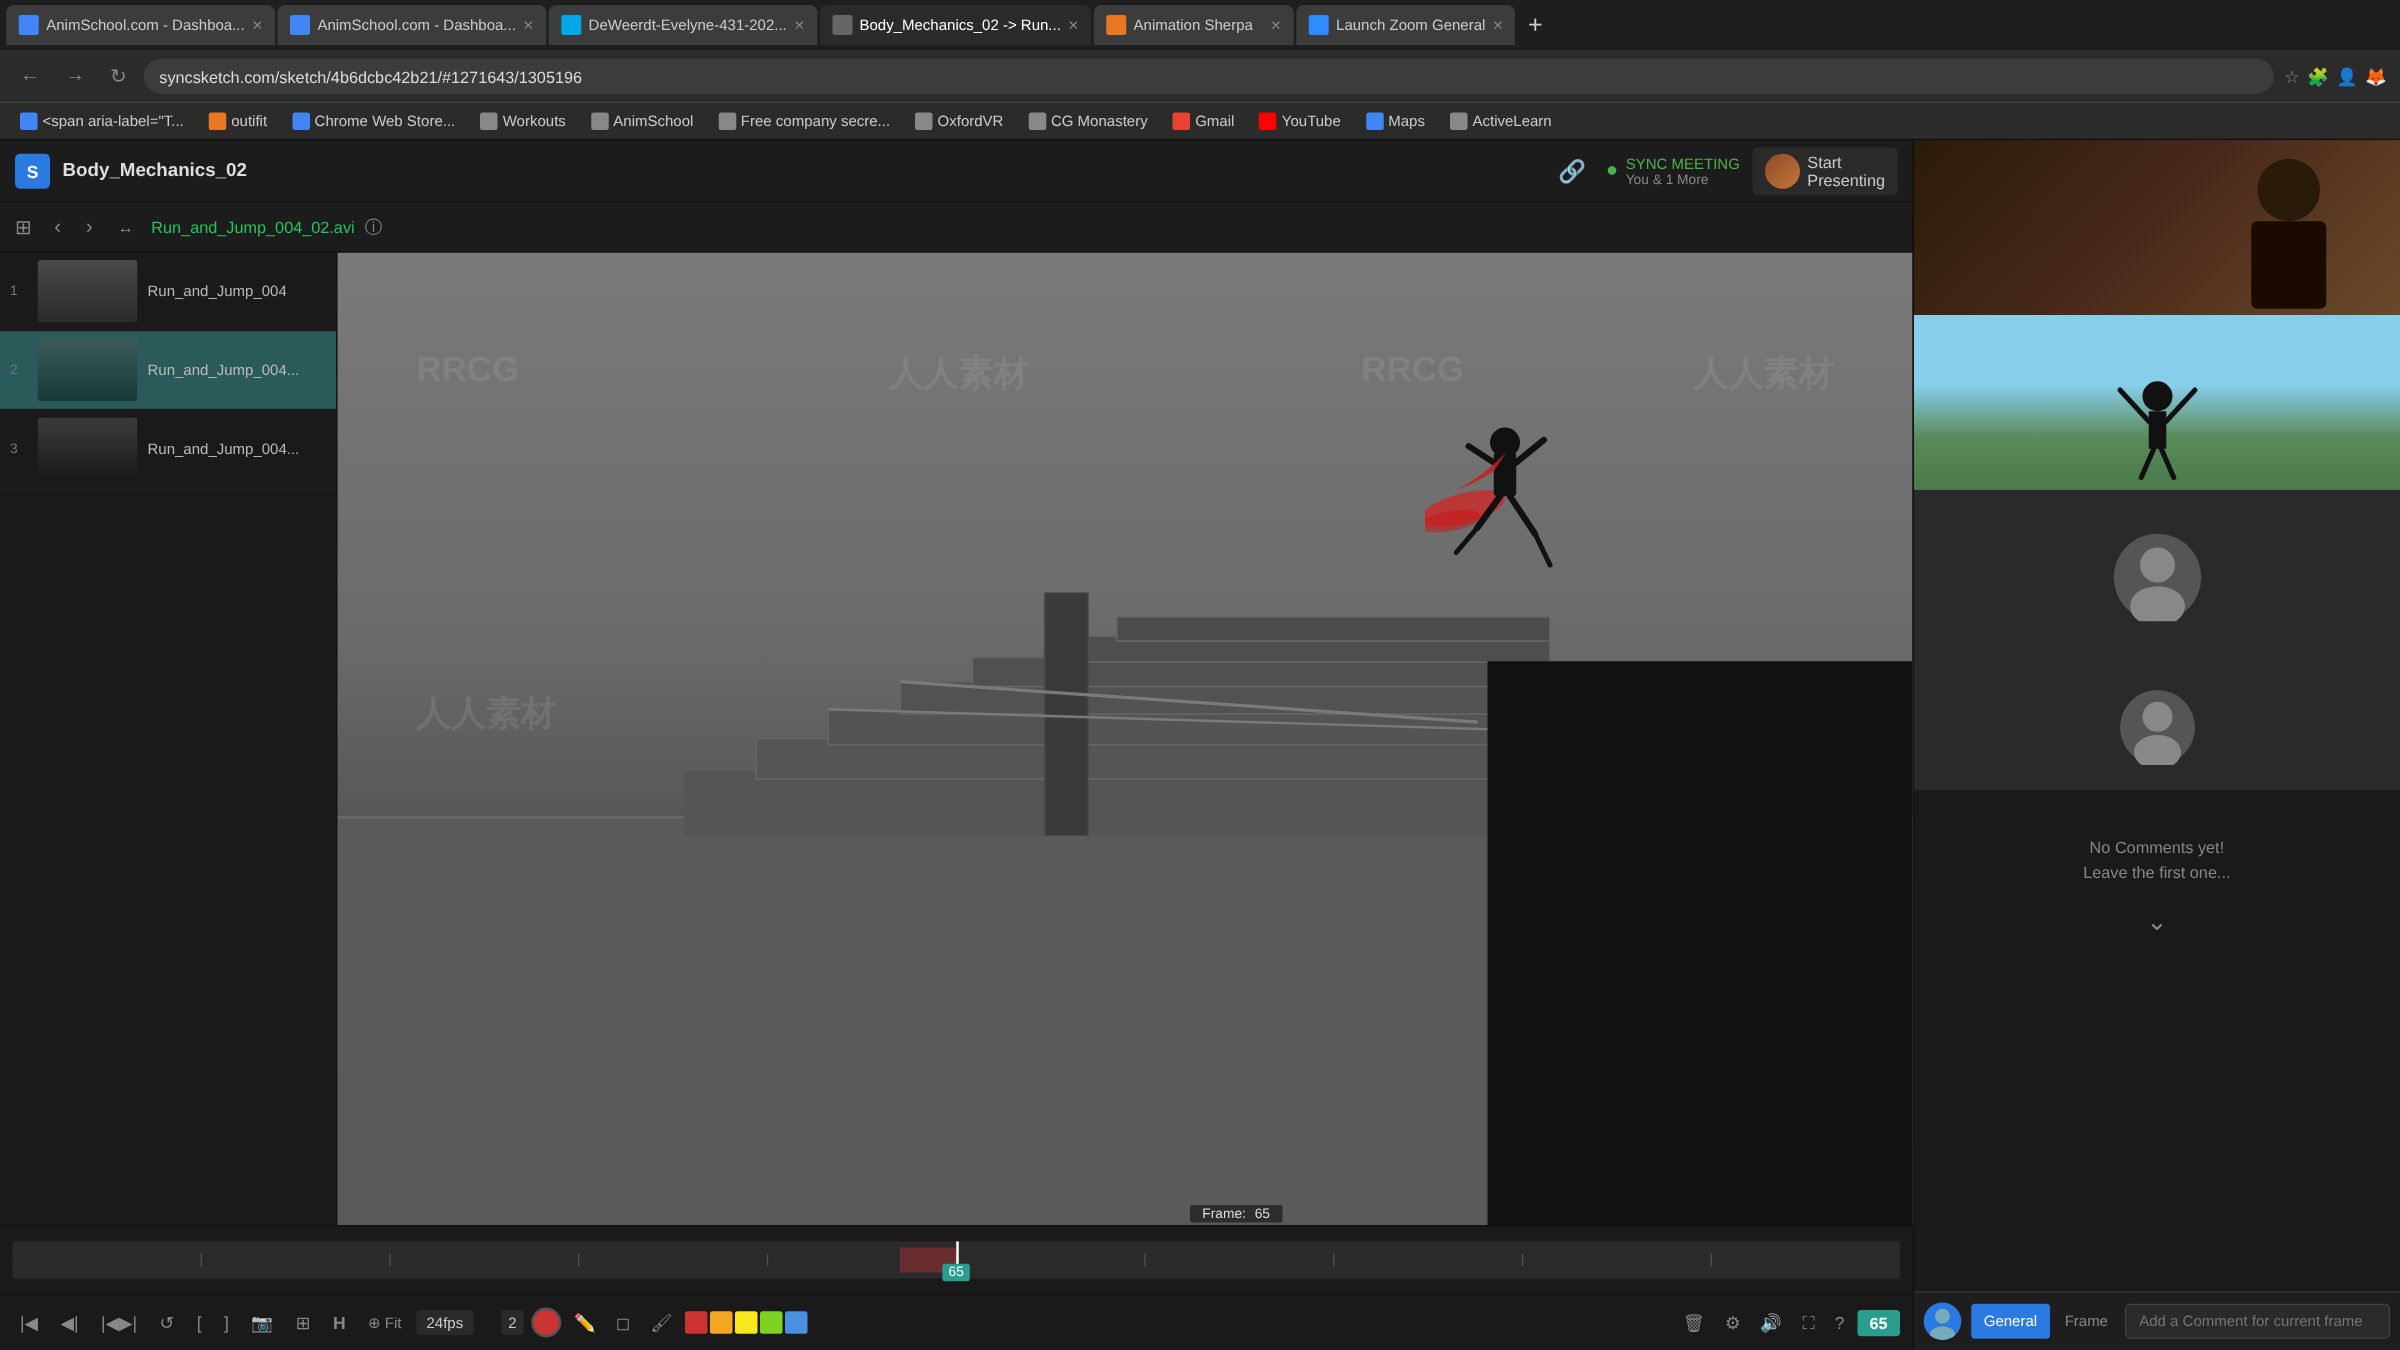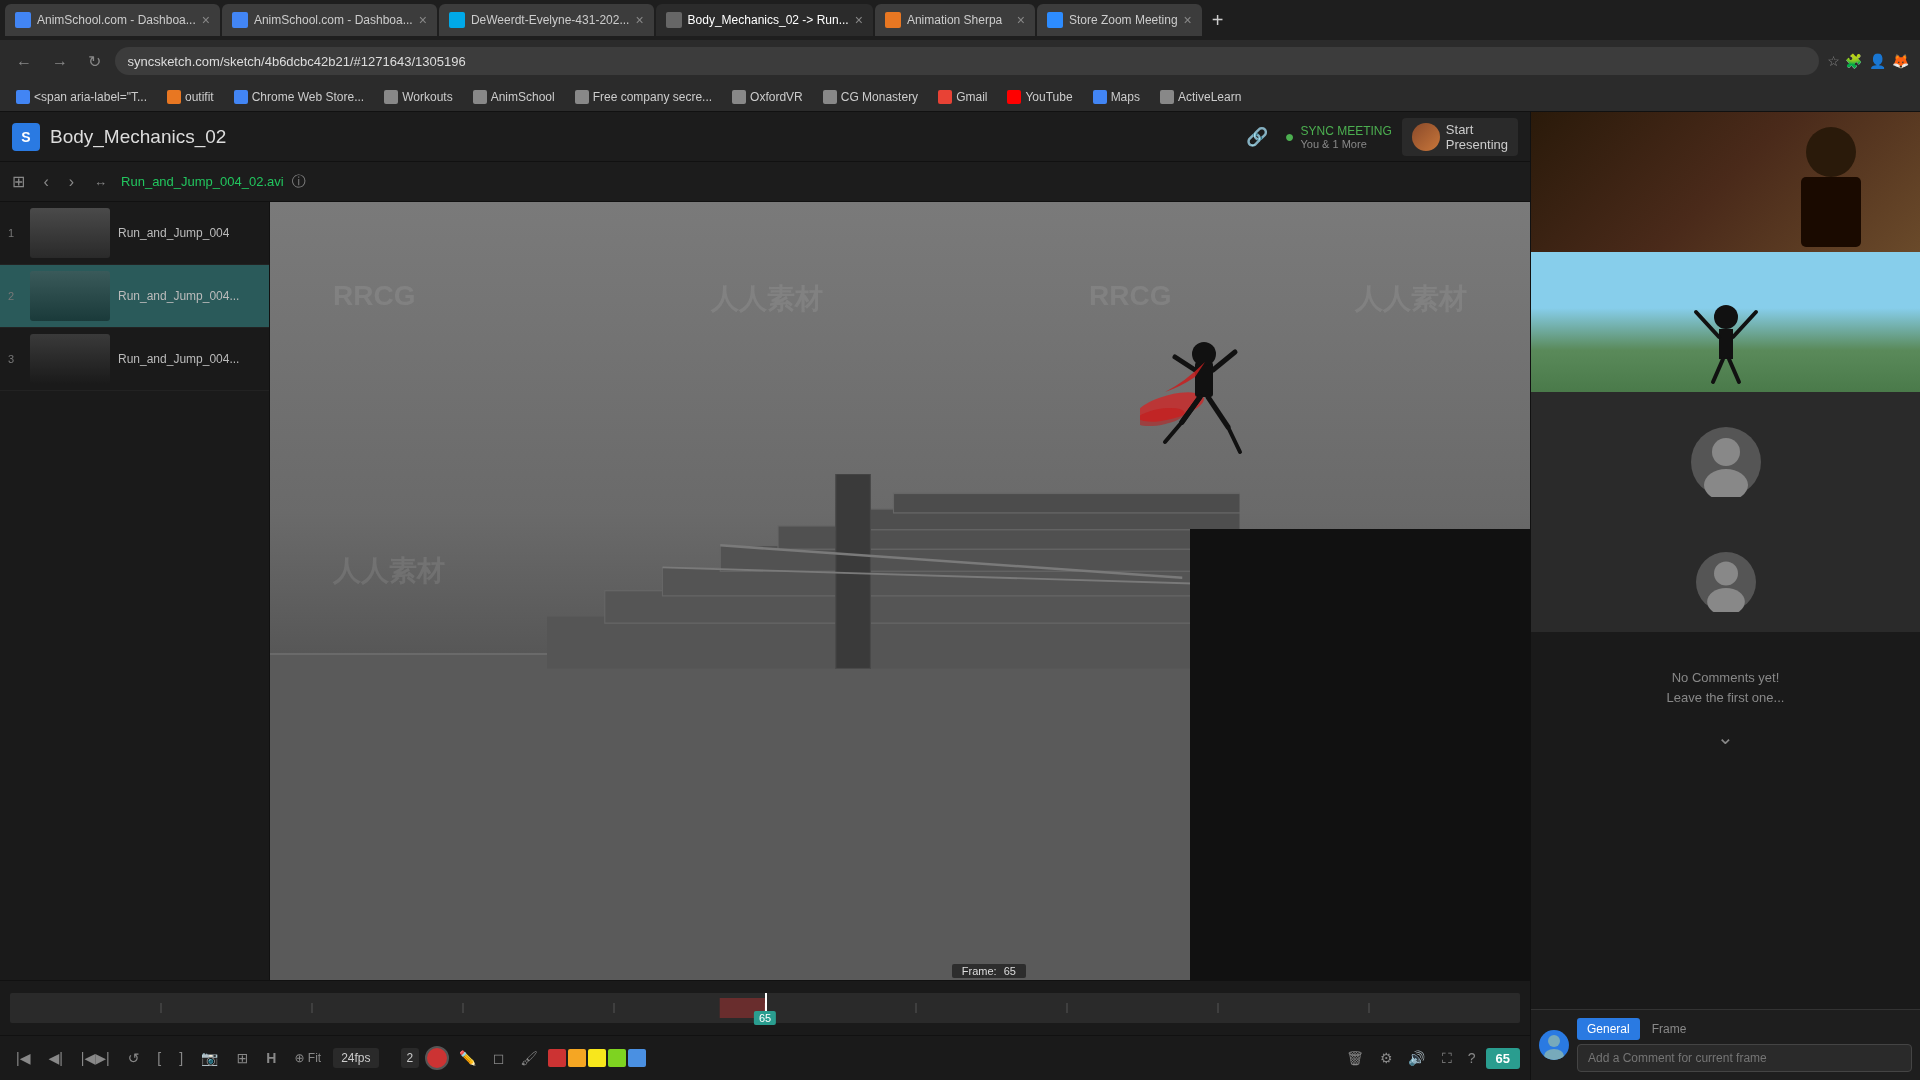--- a/index.html
+++ b/index.html
@@ -27,21 +27,21 @@
 
     
     .app-layout { display: flex; width: 1920px; height: calc(1080px - 112px); }
 
     
     .syncsketch-main { flex: 1; display: flex; flex-direction: column; background: #222; overflow: hidden; }
 
     
     .sk-toolbar { background: #1c1c1c; height: 50px; display: flex; align-items: center; padding: 0 12px; gap: 10px; border-bottom: 1px solid #111; }
     .sk-logo { width: 28px; height: 28px; background: #2a7ae2; border-radius: 4px; display: flex; align-items: center; justify-content: center; color: white; font-weight: bold; font-size: 14px; }
-    .sk-project-title { font-size: 19px; color: #ddd; font-weight: 400; text-align: right; }
+    .sk-project-title { font-size: 15px; color: #ddd; font-weight: 700; text-align: right; }
     .sk-spacer { flex: 1; }
     .sk-sync-btn { display: flex; align-items: center; gap: 6px; background: none; border: none; color: #4caf50; cursor: pointer; font-size: 13px; }
     .sk-sync-icon { color: #4caf50; font-size: 16px; }
     .sk-present-area { display: flex; align-items: center; gap: 6px; background: #2a2a2a; border-radius: 4px; padding: 4px 10px; cursor: pointer; }
     .sk-avatar-sm { width: 28px; height: 28px; border-radius: 50%; background: #555; overflow: hidden; }
     .sk-start-presenting { color: #ccc; font-size: 13px; }
 
     
     .sk-toolbar2 { background: #1c1c1c; height: 40px; display: flex; align-items: center; padding: 0 8px; gap: 8px; border-bottom: 1px solid #111; }
     .sk-panel-toggle { background: none; border: none; color: #888; font-size: 16px; cursor: pointer; padding: 4px; }
@@ -122,21 +122,21 @@
       <span class="tab-title">Body_Mechanics_02 -&gt; Run...</span>
       <span class="tab-close">×</span>
     </div>
     <div class="tab">
       <div class="tab-favicon" style="background:#e87722;"></div>
       <span class="tab-title">Animation Sherpa</span>
       <span class="tab-close">×</span>
     </div>
     <div class="tab">
       <div class="tab-favicon" style="background:#2d8cff;"></div>
-      <span class="tab-title">Store Zoom Meeting</span>
+      <span class="tab-title">Launch Zoom General</span>
       <span class="tab-close">×</span>
     </div>
     <button class="tab-new">+</button>
   </div>
 
   <div class="address-bar-row">
     <button class="nav-btn">←</button>
     <button class="nav-btn">→</button>
     <button class="nav-btn">↻</button>
     <div class="address-box">
@@ -473,21 +473,21 @@
       <div class="comment-expand">⌄</div>
     </div>
 
     <div class="comment-input-area">
       <div class="comment-avatar">
         <svg width="30" height="30" viewBox="0 0 30 30">
           <circle cx="15" cy="11" r="6" fill="#7ab"></circle>
           <ellipse cx="15" cy="26" rx="10" ry="7" fill="#7ab"></ellipse>
         </svg>
       </div>
-      <div style="display:flex;flex-direction:column;flex:1;gap:4px;">
+      <div style="display:flex;flex-direction:row;flex:1;gap:4px;">
         <div class="comment-tabs-row">
           <button class="c-tab active">General</button>
           <button class="c-tab">Frame</button>
         </div>
         <input class="comment-input" type="text" placeholder="Add a Comment for current frame" style="">
       </div>
     </div>
   </div>
 </div>
 

